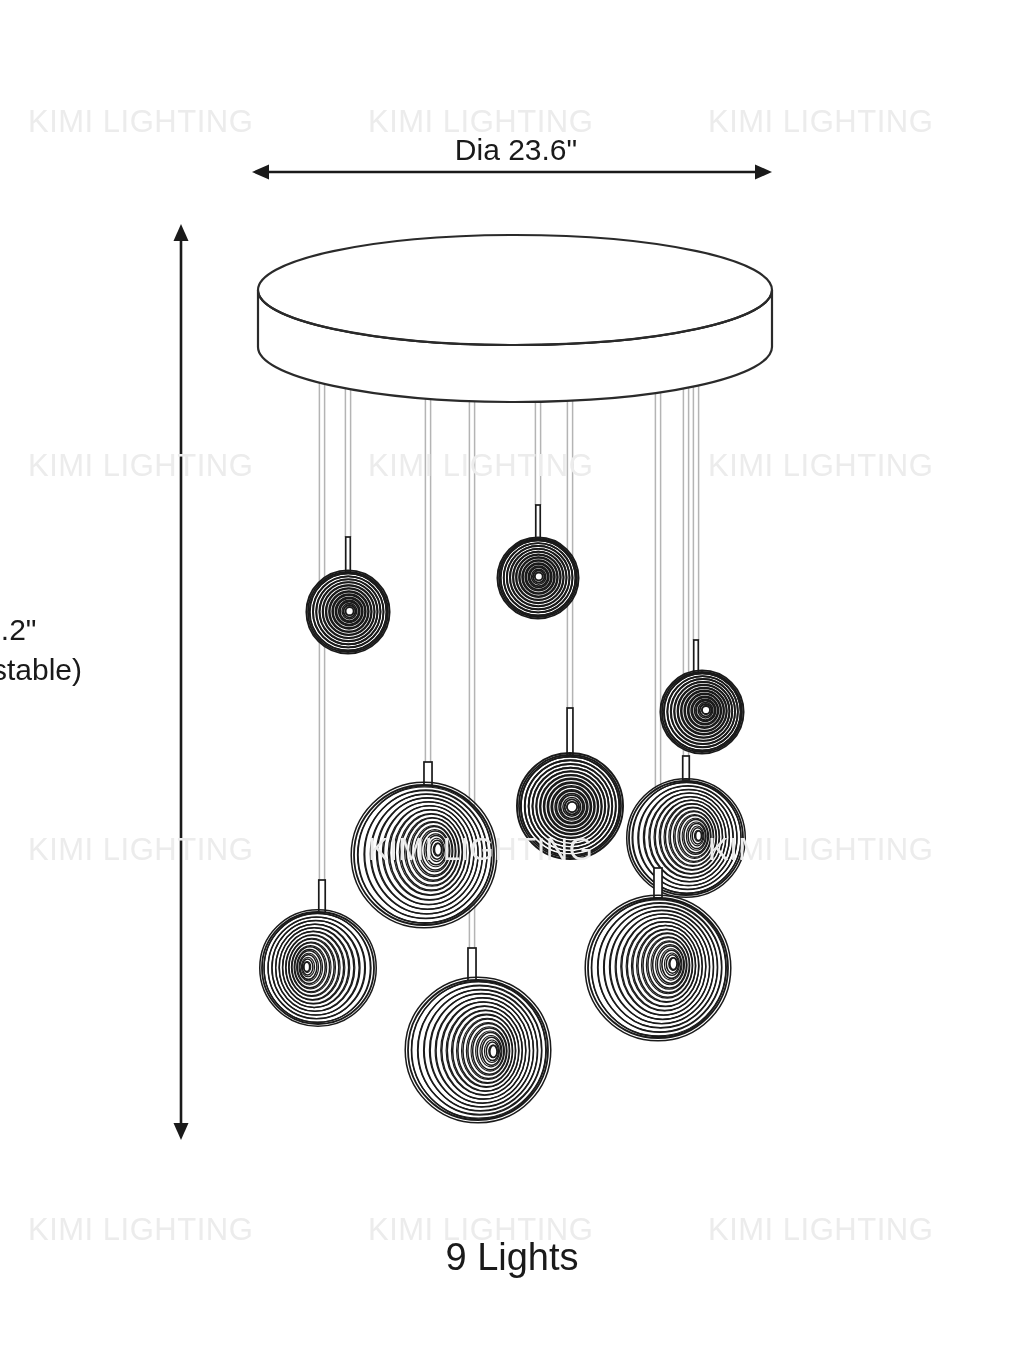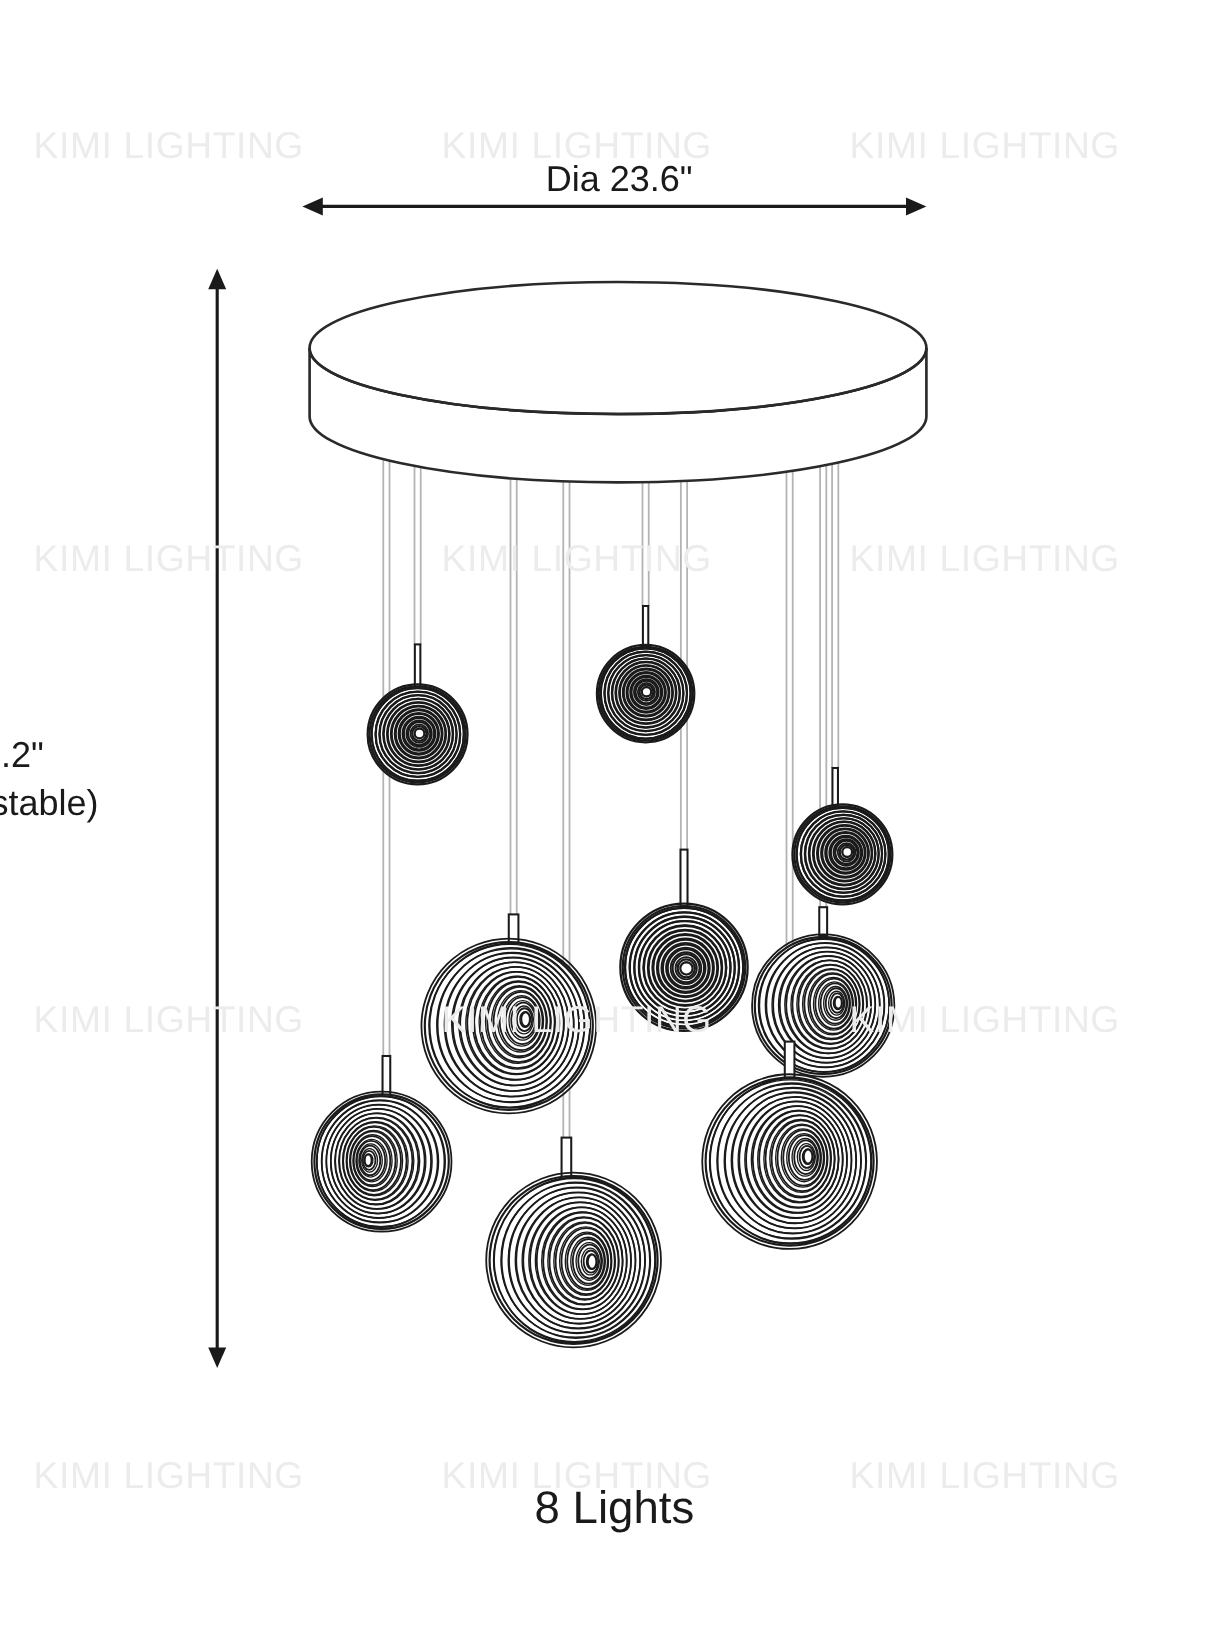--- a/index.html
+++ b/index.html
@@ -472,15 +472,15 @@
         </g>
       </g>
   </svg>
 
   <div class="dim-label" id="dim-top-label">Dia 23.6"</div>
 
   <div class="dim-label" id="dim-side-value">47.2"</div>
 
   <div class="dim-label" id="dim-side-note">(Adjustable)</div>
 
-  <div id="caption">8 Lights</div>
+  <div id="caption">9 Lights</div>
 
 </div>
 
 </body></html>

